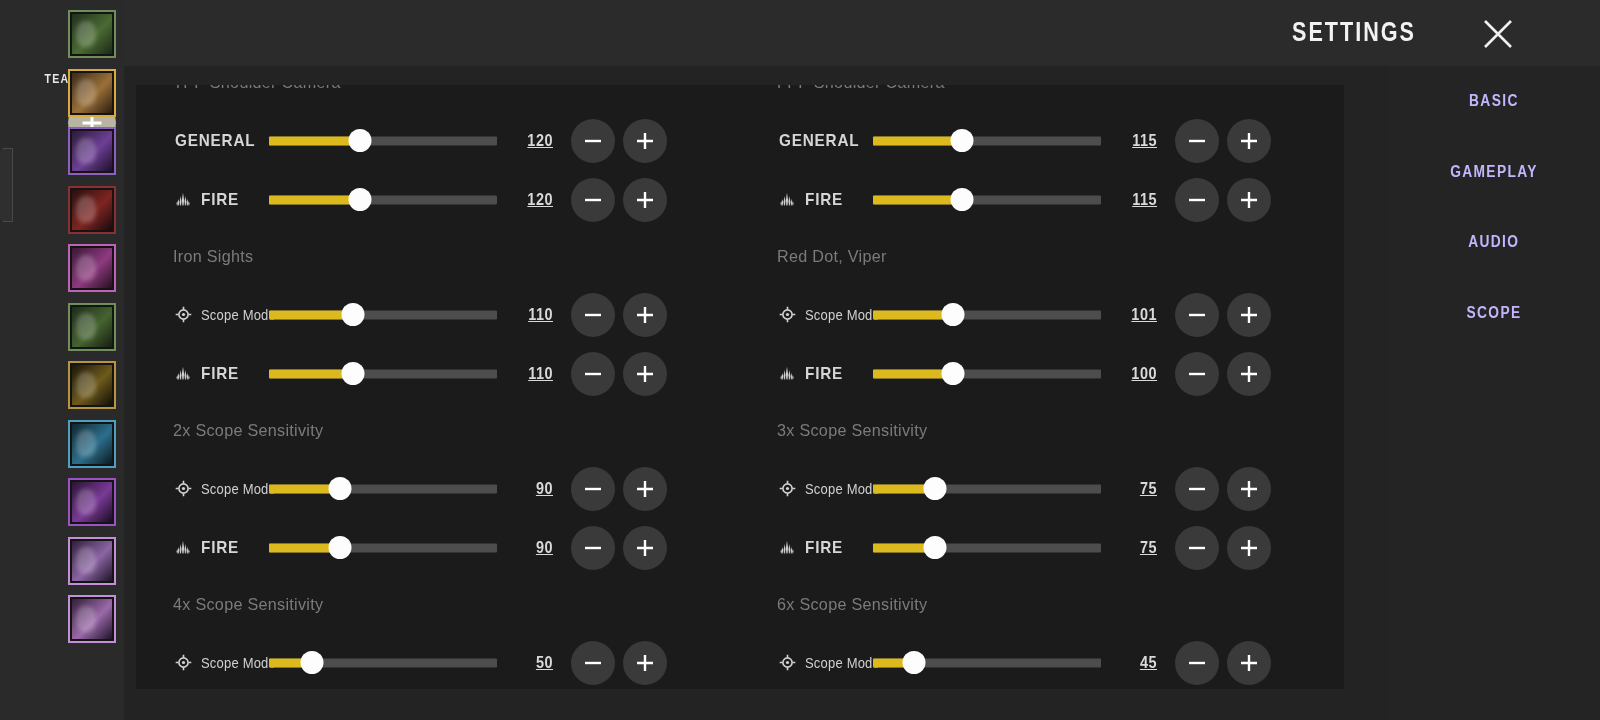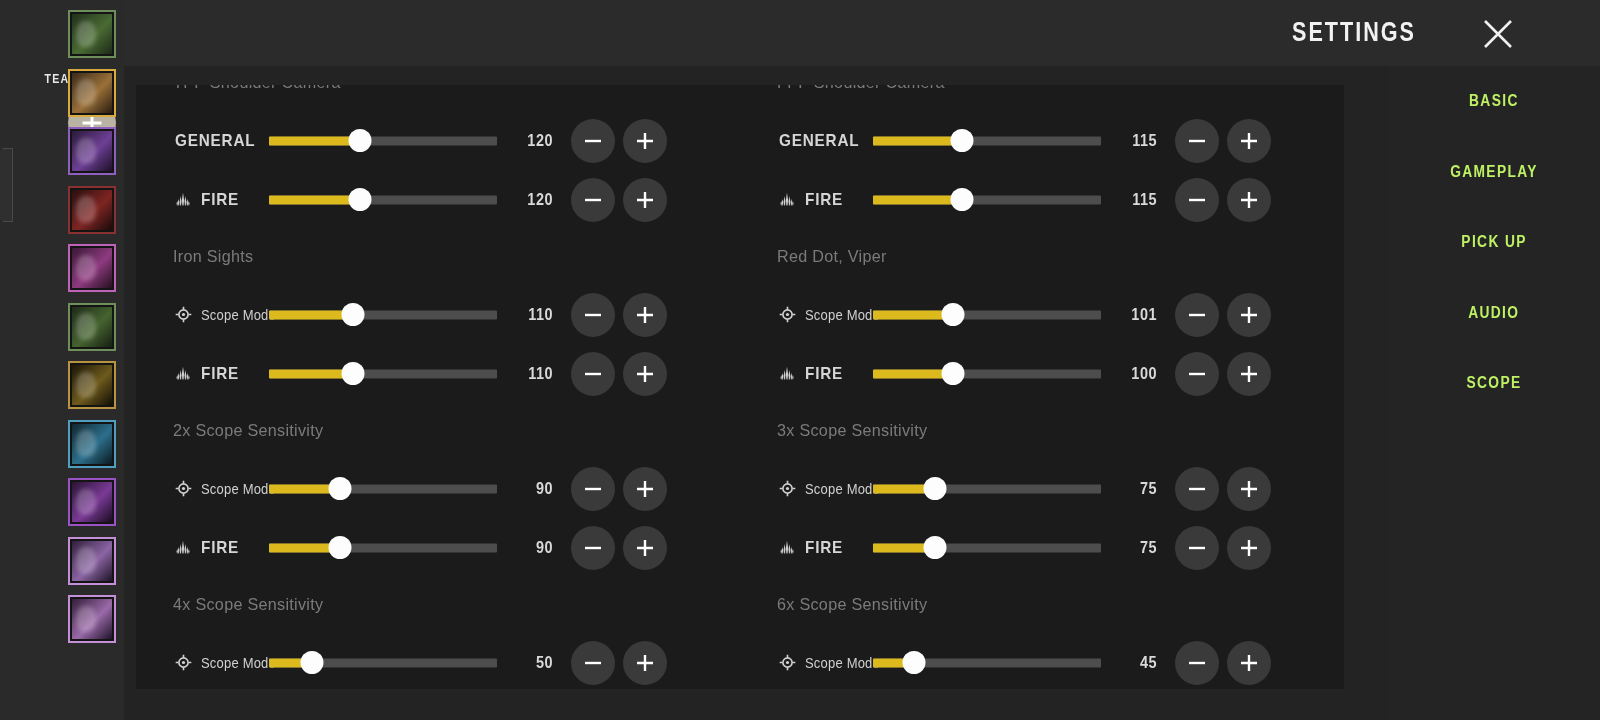--- a/index.html
+++ b/index.html
@@ -67,21 +67,21 @@
   }
 
   
   .tab-rail {
     position:absolute; right:0; top:66px; width:212px; bottom:0;
     background:#242424;
   }
   .tab {
     position:relative; height:70.5px;
     display:flex; align-items:center; justify-content:center;
-    color:#bef264; font-size:16px; font-weight:700; letter-spacing:1.6px;
+    color:#c4b5fd; font-size:16px; font-weight:700; letter-spacing:1.6px;
   }
   .tab span { transform:scaleX(.86); display:block; }
   .tab.active {
     background:linear-gradient(90deg,#6d6d6d 0%,#4c4c4c 45%,#343434 100%);
     color:#ffffff;
   }
   .tab.active::before {
     content:""; position:absolute; left:0; top:0; bottom:0; width:4px;
     background:#ffffff;
   }
@@ -131,21 +131,21 @@
   }
   .thumb {
     position:absolute; top:50%; width:23px; height:23px;
     border-radius:50%; background:#fdfdfd;
     transform:translate(-50%,-50%);
   }
   .val {
     position:absolute; left:369px; width:48px; top:50%;
     transform:translateY(-50%);
     text-align:right;
-    color:#d9d9d9; font-size:17px; font-weight:700; letter-spacing:.6px;
+    color:#d9d9d9; font-size:17px; font-weight:700; letter-spacing:.6px;text-decoration:underline;
   }
   .val span { display:block; transform:scaleX(.85); transform-origin:right center; }
 
   .stepper {
     position:absolute; top:50%; transform:translateY(-50%);
     left:435px; display:flex; gap:8px;
   }
   .circ {
     width:44px; height:44px; border-radius:50%;
     background:#3a3a3a;
@@ -212,23 +212,20 @@
   </div>
 
   <div class="tab-rail" id="tab-host">
       <div class="tab">
         <span>BASIC</span>
       </div>
       <div class="tab">
         <span>GAMEPLAY</span>
       </div>
       <div class="tab">
-        <span>PICK UP</span>
-      </div>
-      <div class="tab">
         <span>AUDIO</span>
       </div>
       <div class="tab">
         <span>SCOPE</span>
       </div>
     </div>
 
   <div class="panel">
     <div class="panel-inner">
       <div class="cols">

